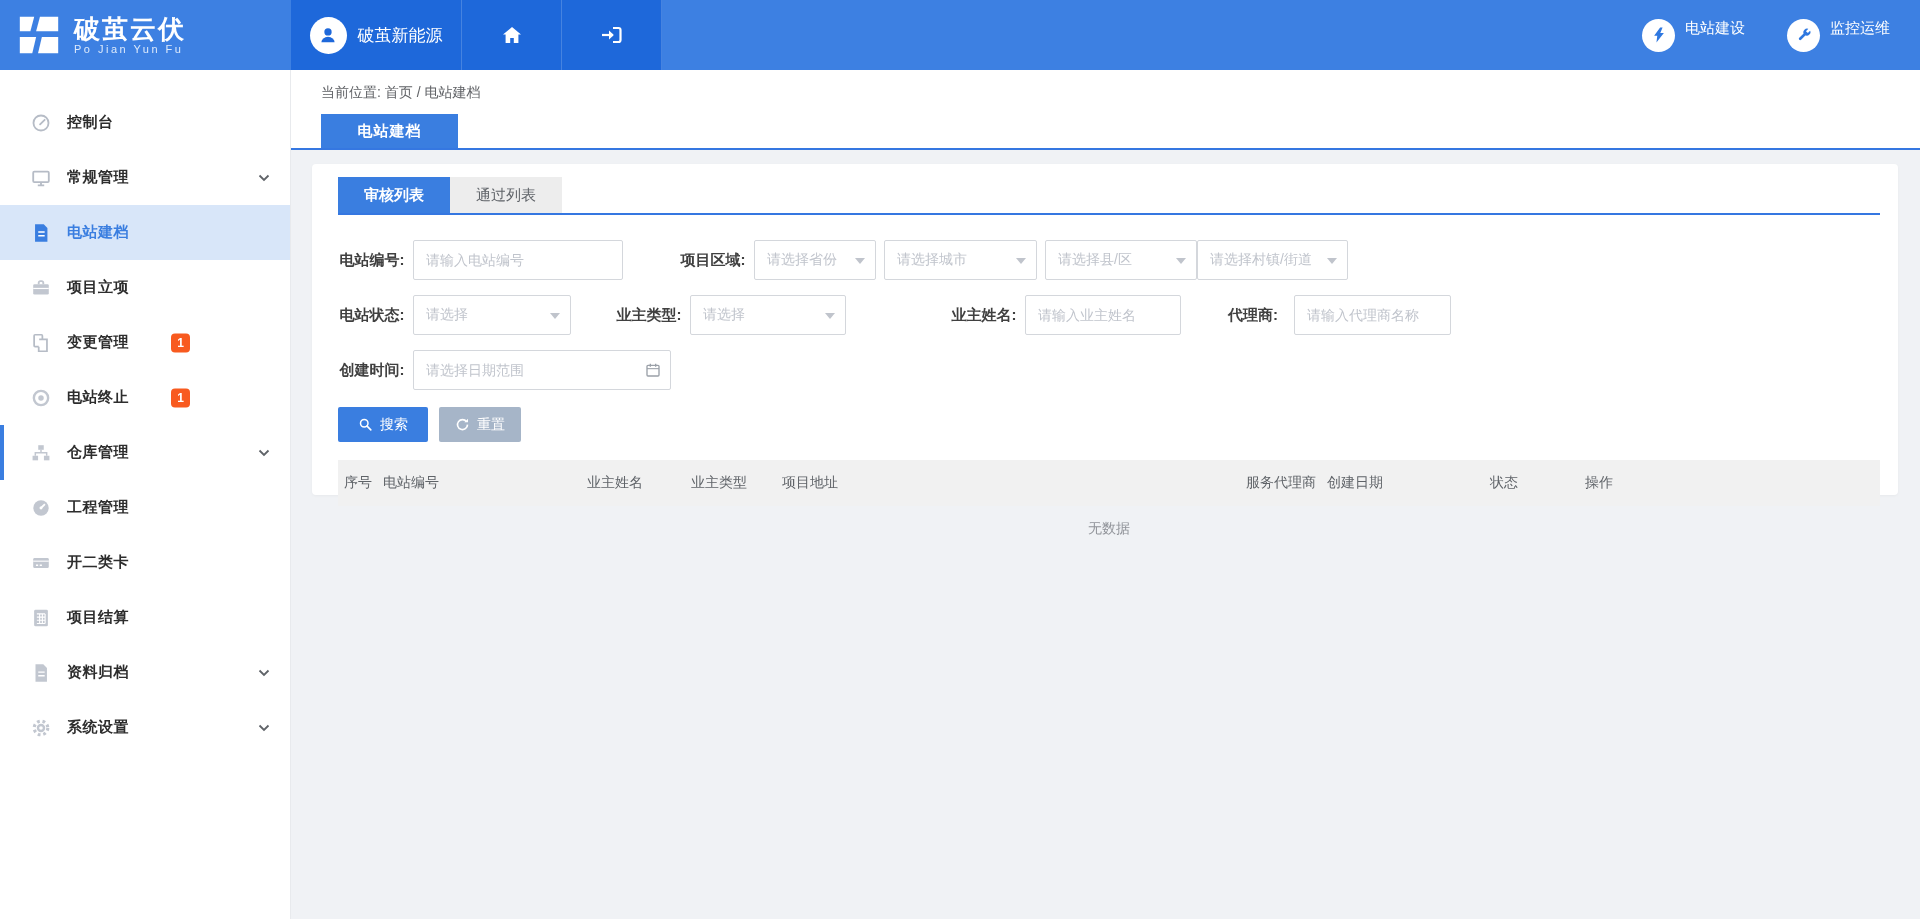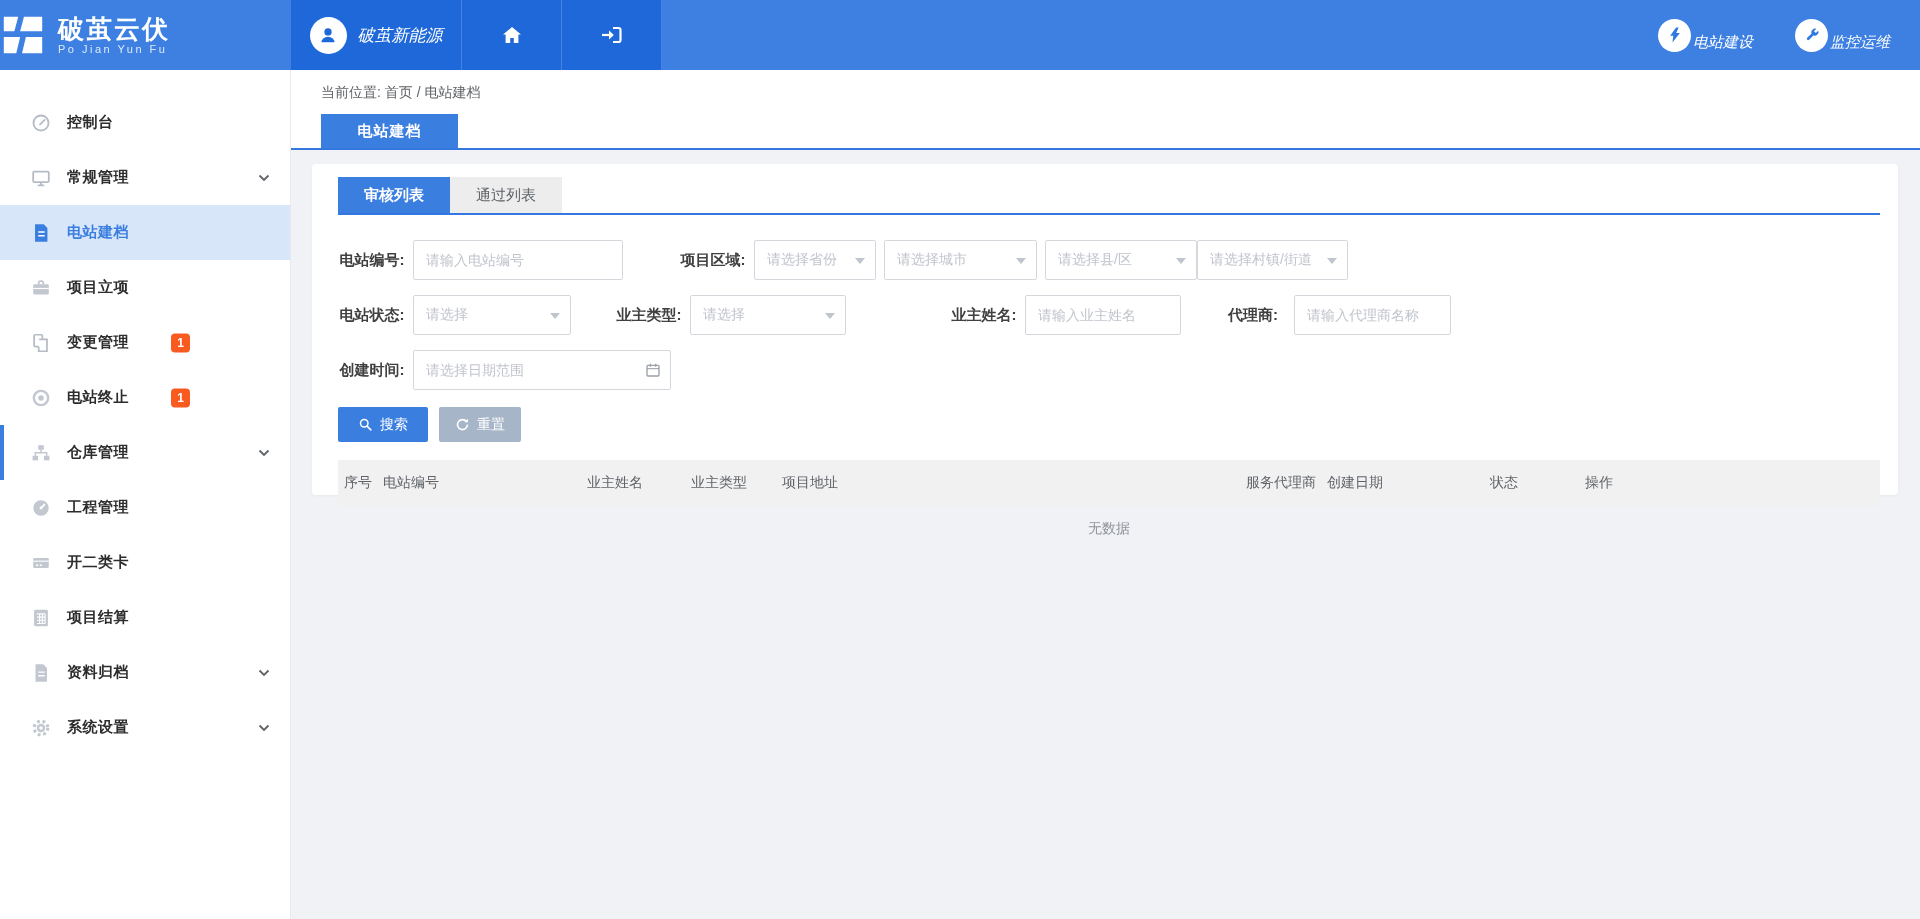--- a/index.html
+++ b/index.html
@@ -2,33 +2,33 @@
 <html><head>
 <meta charset="utf-8">
 <style>
   * { margin:0; padding:0; box-sizing:border-box; }
   html,body { width:1920px; height:919px; overflow:hidden; }
   body { font-family:"Liberation Sans","DejaVu Sans",sans-serif; background:#f0f2f5; color:#333; }
   .app { width:1920px; height:919px; display:flex; flex-direction:column; }
 
   
   .header { height:70px; display:flex; flex:0 0 70px; background:#3d80e2; }
-  .logo { width:291px; background:#3d80e2; display:flex; align-items:center; }
+  .logo { width:291px; background:#3d80e2; display:flex; align-items:center; padding-left:16px; }
   .logo-mark { width:46px; height:46px; margin-right:12px; }
   .logo-txt .cn { color:#fff; font-size:26px; font-weight:bold; letter-spacing:2px; line-height:28px; }
   .logo-txt .en { color:#dce9fb; font-size:11px; letter-spacing:2.5px; }
   .hdr-dark { display:flex; background:#1e68da; }
   .hdr-cell { display:flex; align-items:center; justify-content:center; border-right:1px solid rgba(255,255,255,.18); cursor:pointer; }
-  .hdr-user { width:171px; padding:0 14px;font-style:italic; }
+  .hdr-user { width:171px; padding:0 14px; }
   .hdr-home { width:100px; }
   .hdr-login { width:100px; }
   .avatar { width:37px; height:37px; border-radius:50%; background:#fff; display:flex; align-items:center; justify-content:center; margin-right:11px; flex:0 0 37px; }
   .hdr-user-name { color:#fff; font-size:17px; white-space:nowrap; }
   .hdr-right { flex:1; display:flex; align-items:center; justify-content:flex-end; padding-right:30px; gap:42px; }
-  .hdr-nav { display:flex; align-items:flex-end; gap:2px; cursor:pointer;font-style:italic; }
+  .hdr-nav { display:flex; align-items:flex-start; gap:10px; cursor:pointer; }
   .hdr-nav .bubble { width:33px; height:33px; border-radius:50%; background:#fff; display:flex; align-items:center; justify-content:center; }
   .hdr-nav span.lbl { color:#fff; font-size:15px; }
 
   
   .body { flex:1; display:flex; min-height:0; }
   .sidebar { width:291px; flex:0 0 291px; background:#fff; border-right:1px solid #e8eaed; padding-top:25px; }
   .side-item { position:relative; height:55px; display:flex; align-items:center; padding-left:30px; cursor:pointer;text-align:center; }
   .side-item .ic { width:22px; height:22px; margin-right:15px; flex:0 0 22px; }
   .side-item .lbl { font-size:15px; font-weight:700; color:#2d2d2d; letter-spacing:.5px; }
   .side-item.active { background:#d8e6f9; }

